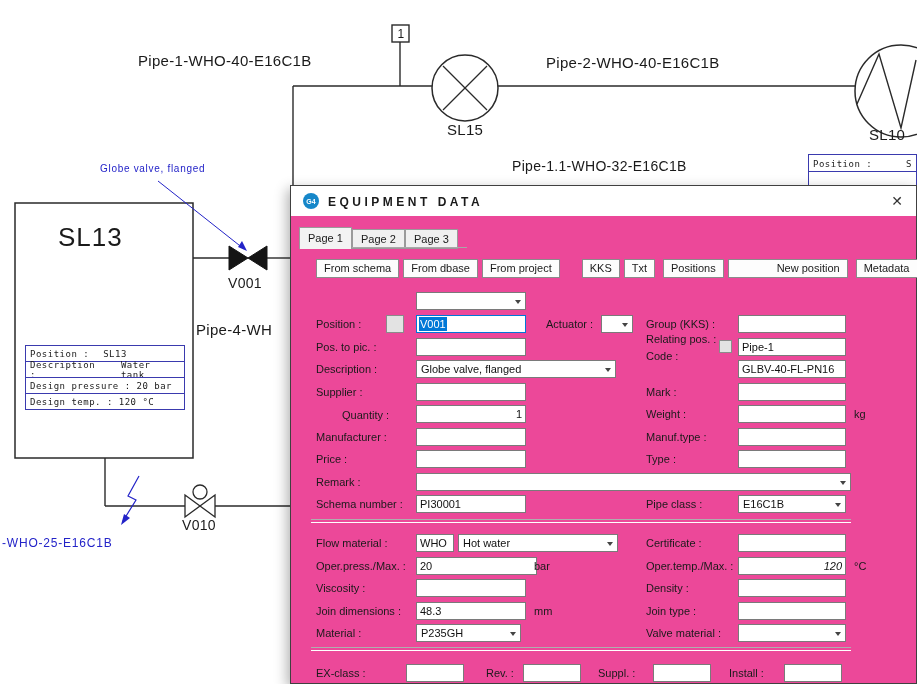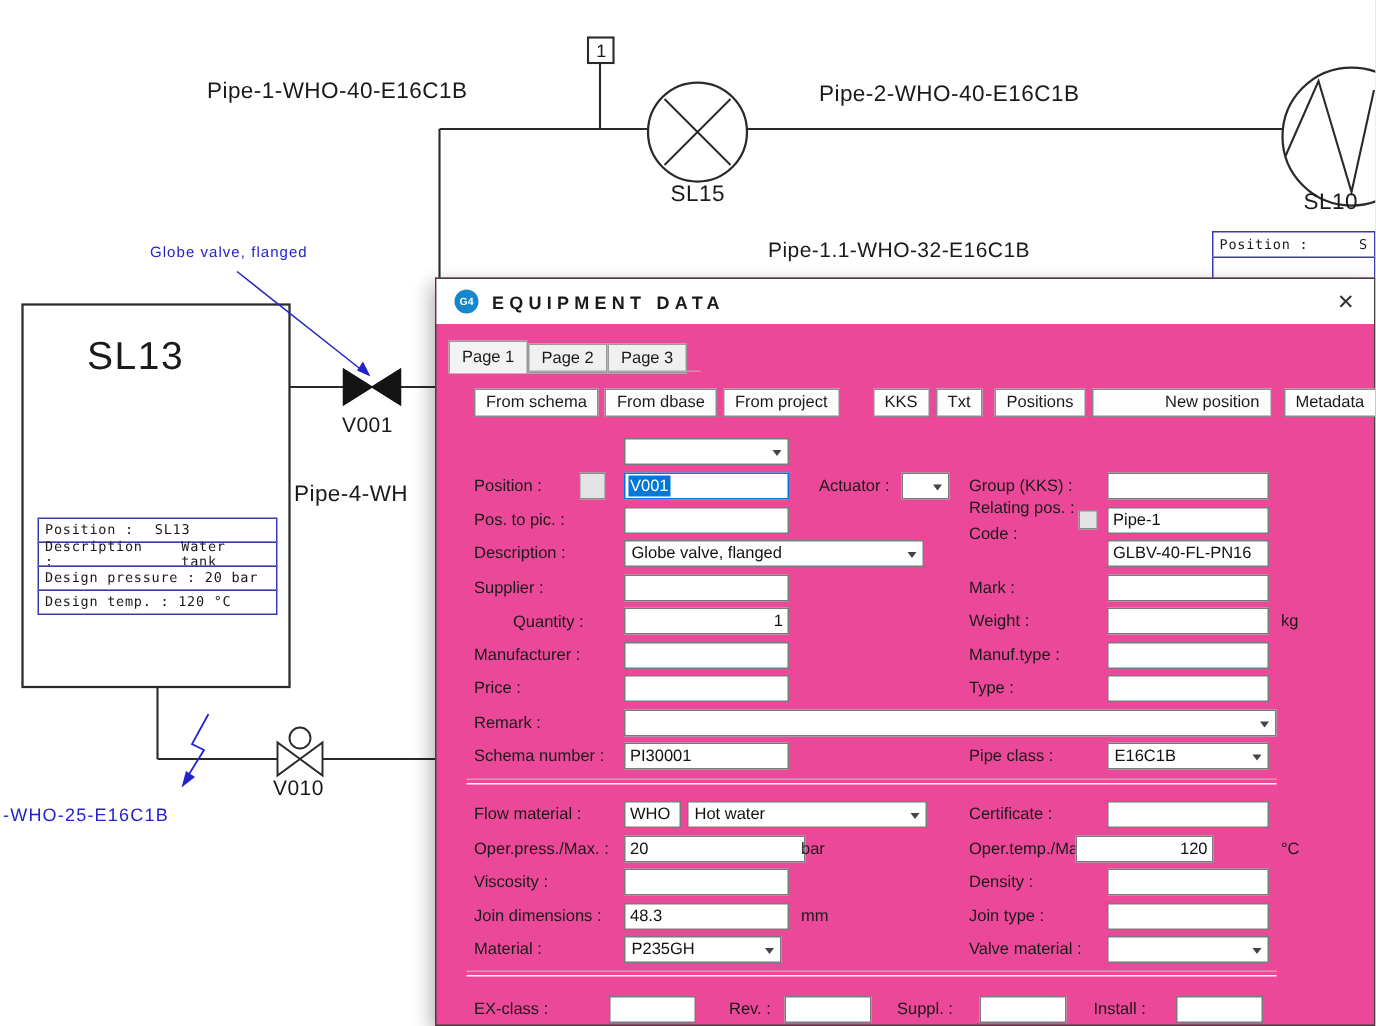--- a/index.html
+++ b/index.html
@@ -236,21 +236,21 @@
       <span class="ct">Hot water</span>
       <i class="arr"></i>
     </div>
     <span class="flabel" style="left:355px;top:348px;">Certificate :</span>
     <input class="inp" style="left: 447px; top: 348px; width: 108px;">
 
     <span class="flabel" style="left:25px;top:371px;">Oper.press./Max. :</span>
     <input class="inp" style="left: 125px; top: 371px; width: 121px;" value="20">
     <span class="unit" style="left:243px;top:371px;">bar</span>
     <span class="flabel" style="left:355px;top:371px;">Oper.temp./Max. :</span>
-    <input class="inp right" style="left: 426px; top: 371px; width: 92px;" value="120">
+    <input class="inp right" style="left: 447px; top: 371px; width: 108px; font-style: italic;" value="120">
     <span class="unit" style="left:563px;top:371px;">°C</span>
 
     <span class="flabel" style="left:25px;top:393px;">Viscosity :</span>
     <input class="inp" style="left: 125px; top: 393px; width: 110px;">
     <span class="flabel" style="left:355px;top:393px;">Density :</span>
     <input class="inp" style="left: 447px; top: 393px; width: 108px;">
 
     <span class="flabel" style="left:25px;top:416px;">Join dimensions :</span>
     <input class="inp" style="left: 125px; top: 416px; width: 110px;" value="48.3">
     <span class="unit" style="left:243px;top:416px;">mm</span>

